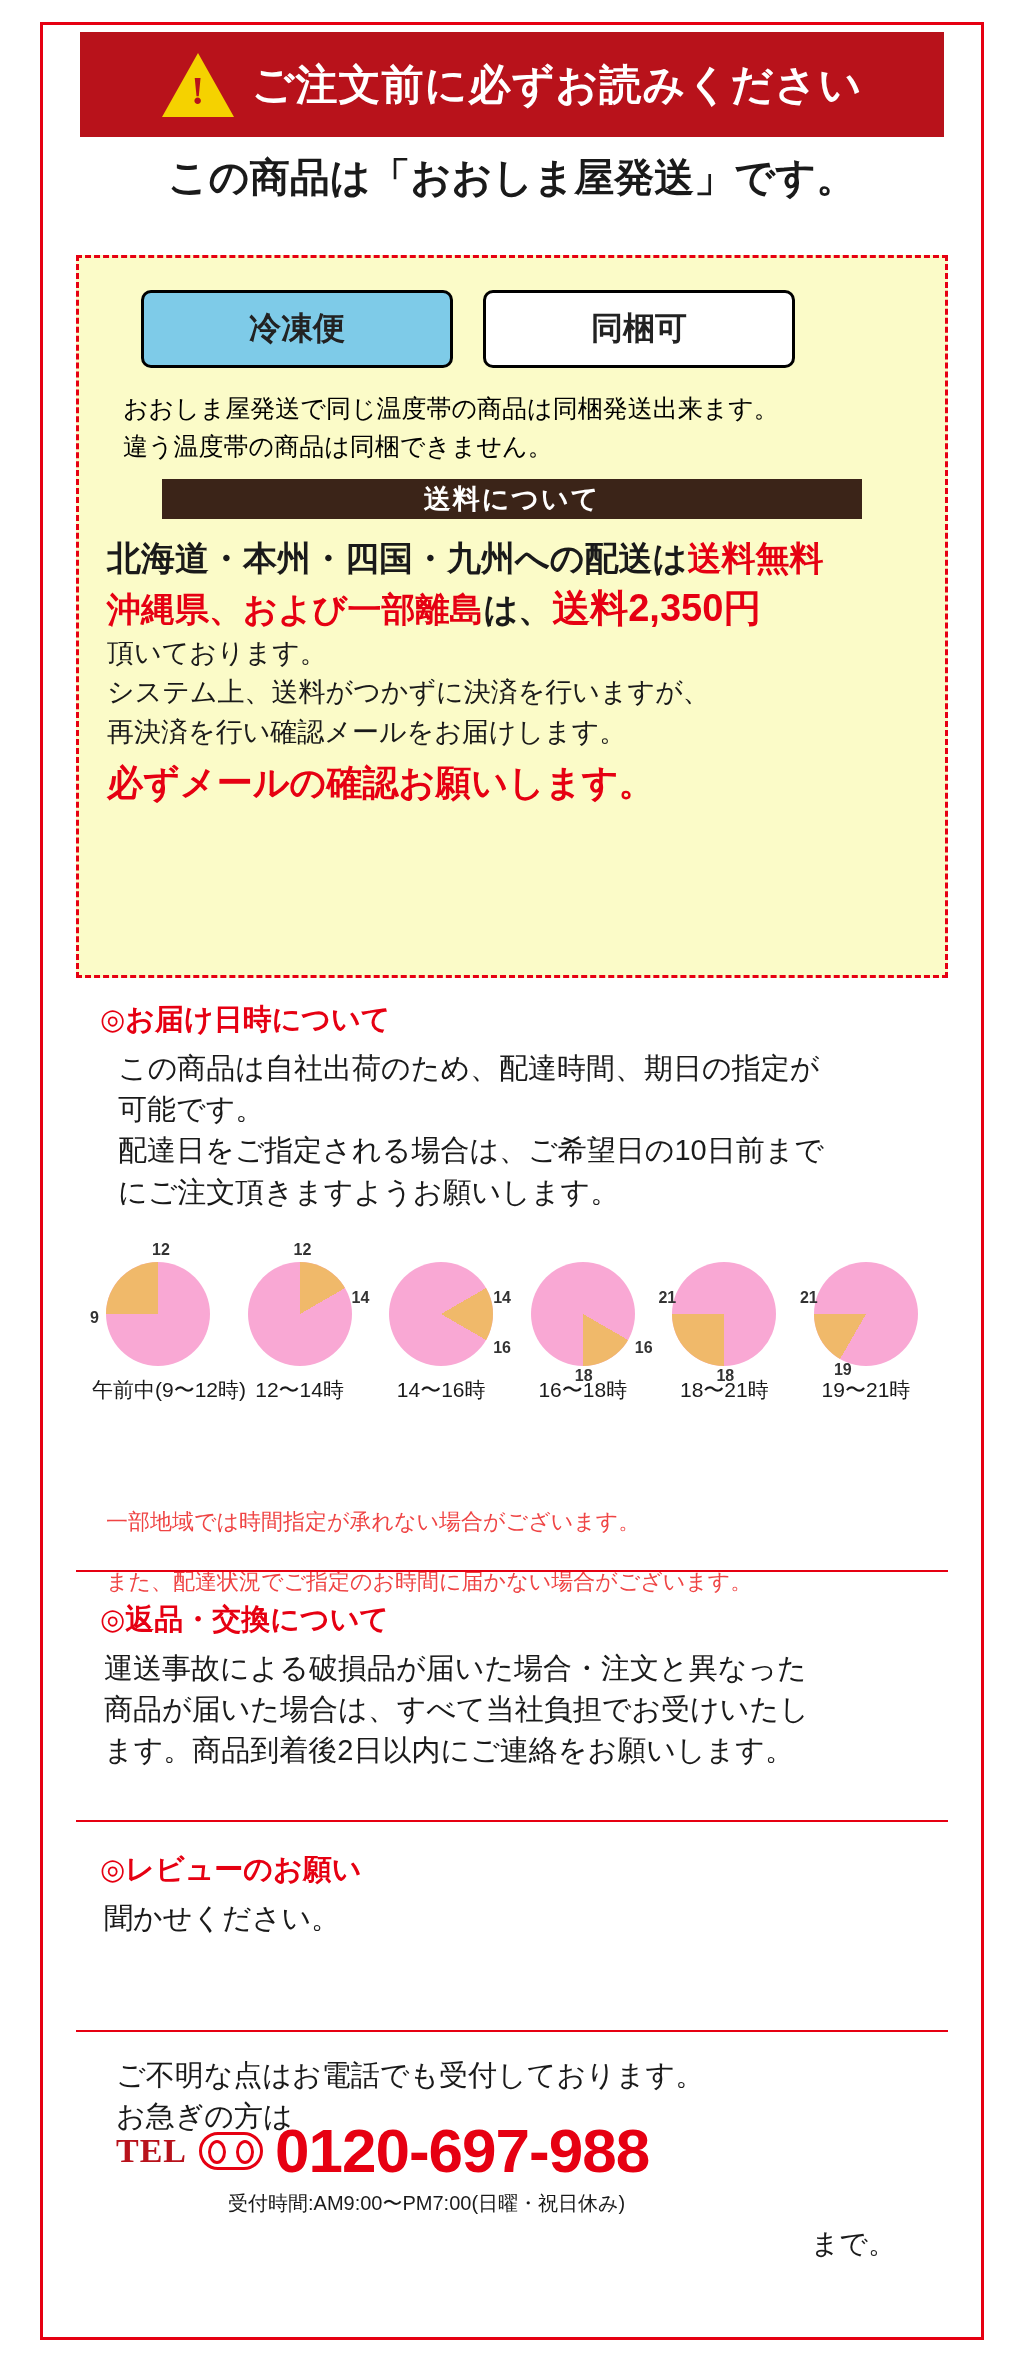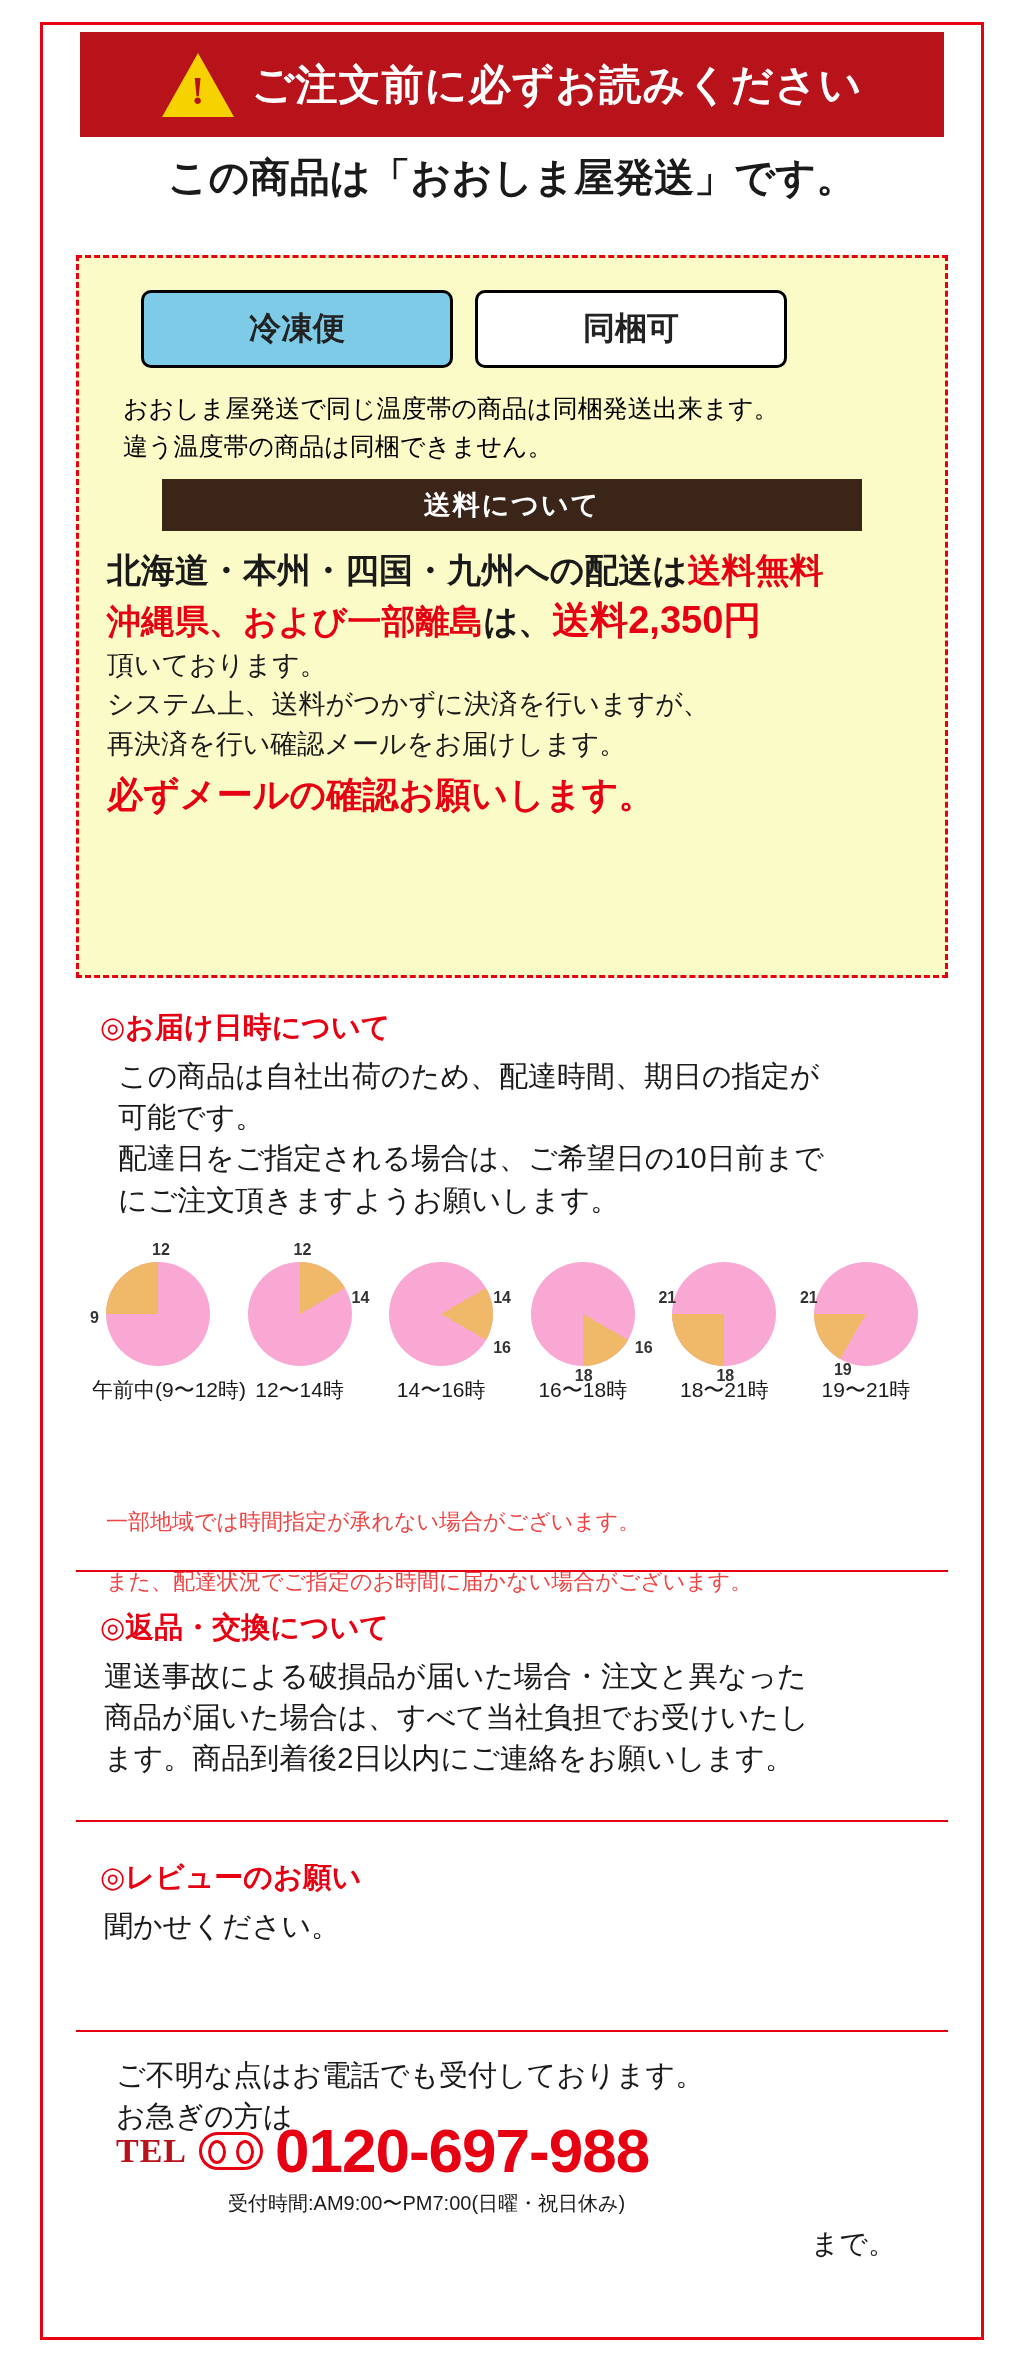--- a/index.html
+++ b/index.html
@@ -93,21 +93,21 @@
     left: 76px;
     top: 255px;
     width: 872px;
     height: 723px;
     background: #fbfbc8;
     border: 3px dashed #e60012;
     box-sizing: border-box;
   }
   .badges {
     display: flex;
-    gap: 22px;
+    gap: 30px;
     padding: 32px 0 0 62px;
     font-family: Liberation Mono, monospace;
   }
   .badge {
     width: 312px;
     height: 78px;
     border: 3px solid #000000;
     border-radius: 10px;
     display: flex;
     align-items: center;
@@ -122,21 +122,21 @@
 
   .yb-note {
     padding: 22px 0 0 44px;
     font-size: 25px;
     line-height: 1.5;
     color: #000000;
   }
   .ship-bar {
     margin: 14px auto 0 auto;
     width: 700px;
-    height: 52px;
+    height: 40px;
     background: #3b2418;
     color: #ffffff;
     font-size: 27px;
     font-weight: bold;
     display: flex;
     align-items: center;
     justify-content: center;
     letter-spacing: 2px;
   }
   .yb-lines {
@@ -168,21 +168,21 @@
   .section {
     position: absolute;
     left: 76px;
     width: 872px;
     box-sizing: border-box;
   }
   .sec-title {
     font-size: 29px;
     font-weight: bold;
     color: #e60012;
-    margin: 8px 0 8px 24px;
+    margin: 0 0 8px 24px;
   }
   .sec-body {
     font-size: 29px;
     line-height: 1.42;
     color: #1a1a1a;
     margin-left: 42px;
   }
   .sec-small {
     font-size: 22px;
     line-height: 1.5;

